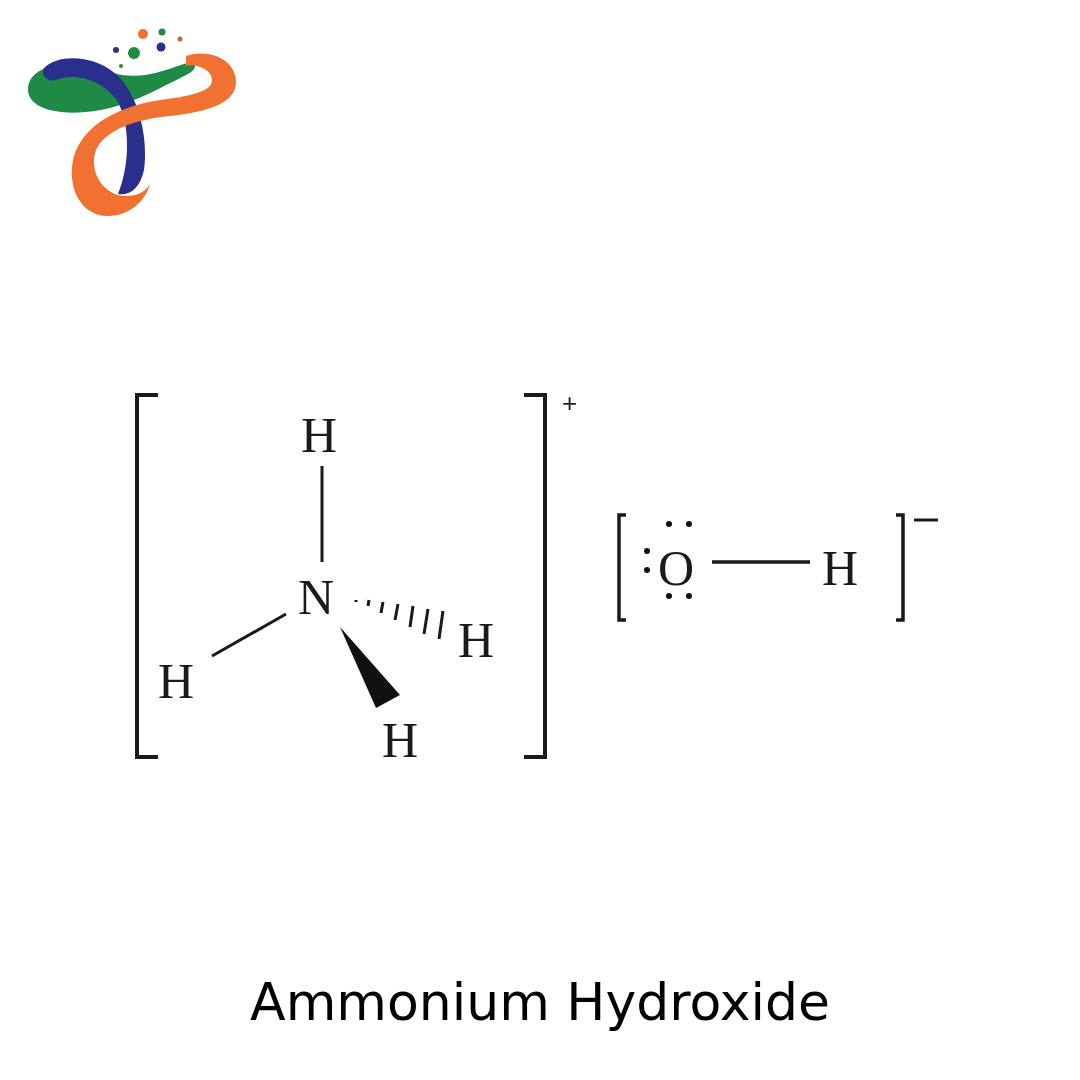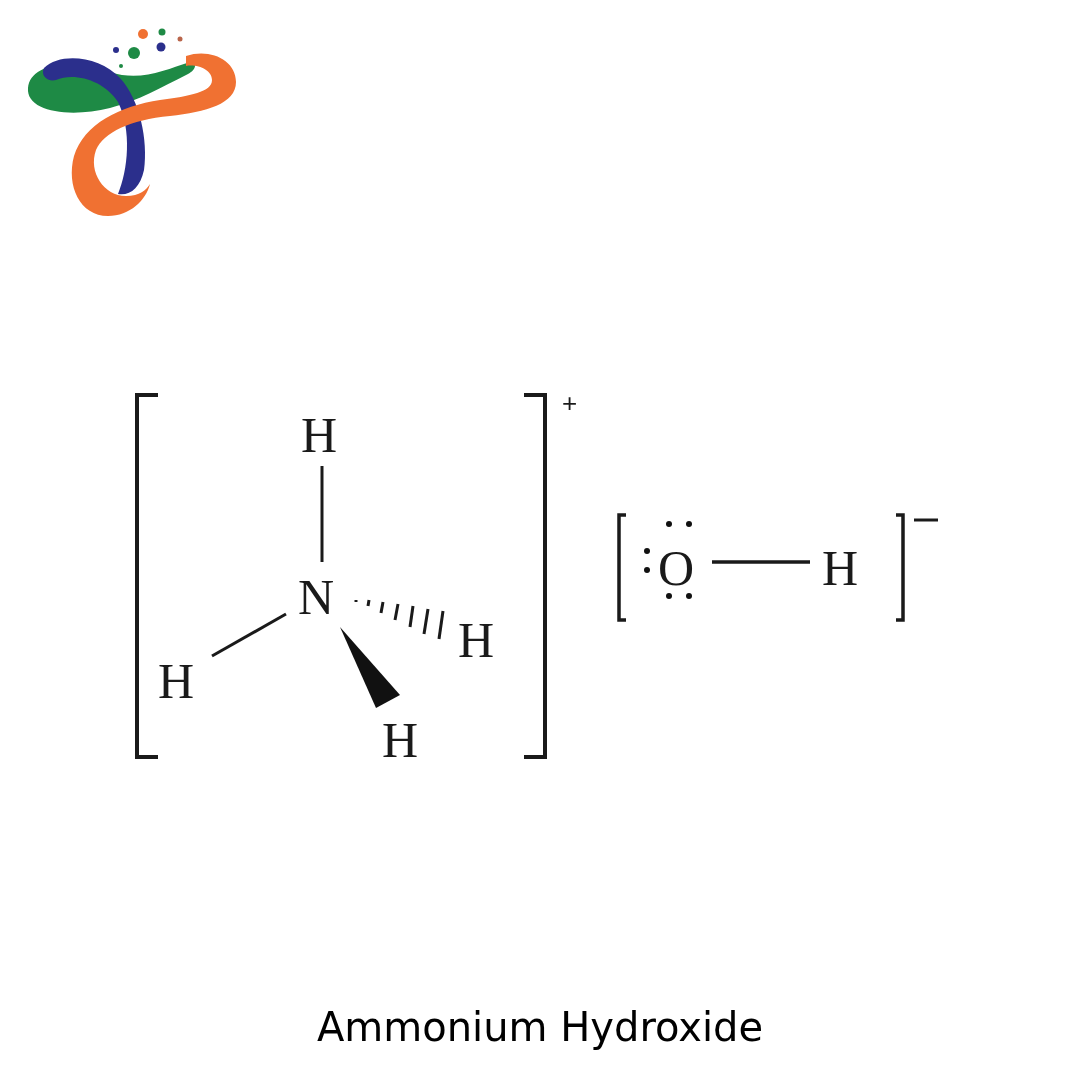--- a/index.html
+++ b/index.html
@@ -3,21 +3,21 @@
 <meta charset="utf-8">
 <style>
   html, body { margin: 0; padding: 0; background: #ffffff; }
   body { width: 1080px; height: 1080px; position: relative; overflow: hidden; }
   .logo { position: absolute; left: 0; top: 0; width: 260px; height: 240px; }
   .diagram { position: absolute; left: 0; top: 0; width: 1080px; height: 1080px; }
   .atom { font-family: "Liberation Serif", "DejaVu Serif", serif; font-size: 50px; fill: #1a1a1a; }
   .charge { font-family: "Liberation Sans", "DejaVu Sans", sans-serif; font-size: 26px; fill: #1a1a1a; }
   .caption {
     position: absolute; left: 0; width: 1080px; top: 972px; text-align: center;
-    font-family: "DejaVu Sans", "Liberation Sans", sans-serif; font-size: 40px; color: #000; margin-top: 32px;
+    font-family: "DejaVu Sans", "Liberation Sans", sans-serif; font-size: 52px; color: #000;
   }
 </style>
 </head>
 <body>
 
 <svg class="logo" viewBox="0 0 260 240">
 
   <circle cx="143" cy="34" r="5" fill="#F07132"></circle>
   <circle cx="162" cy="32" r="3.5" fill="#1E8A45"></circle>
   <circle cx="180" cy="39" r="2.5" fill="#B9654A"></circle>

